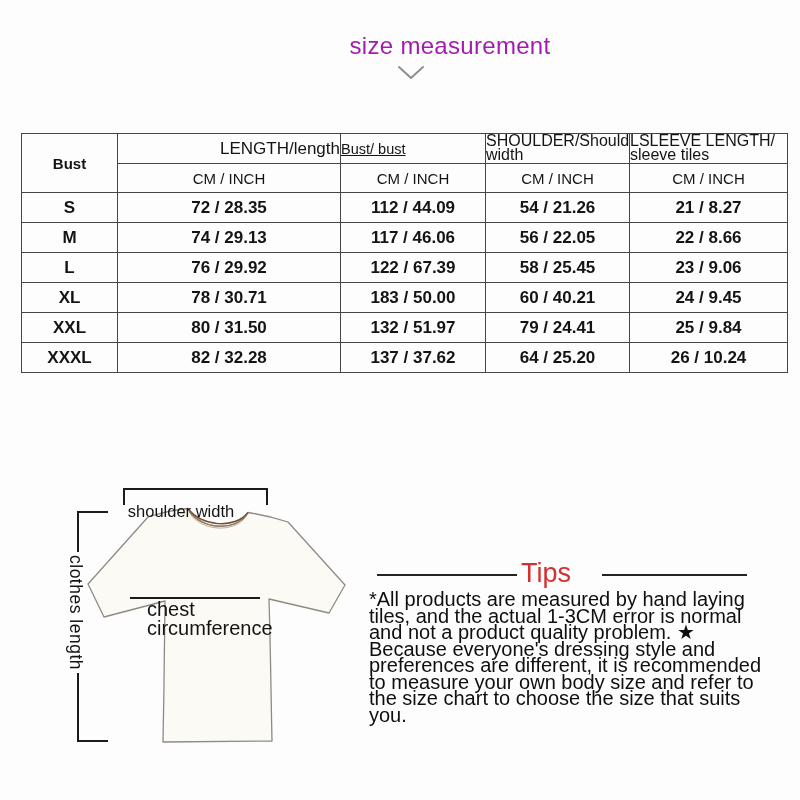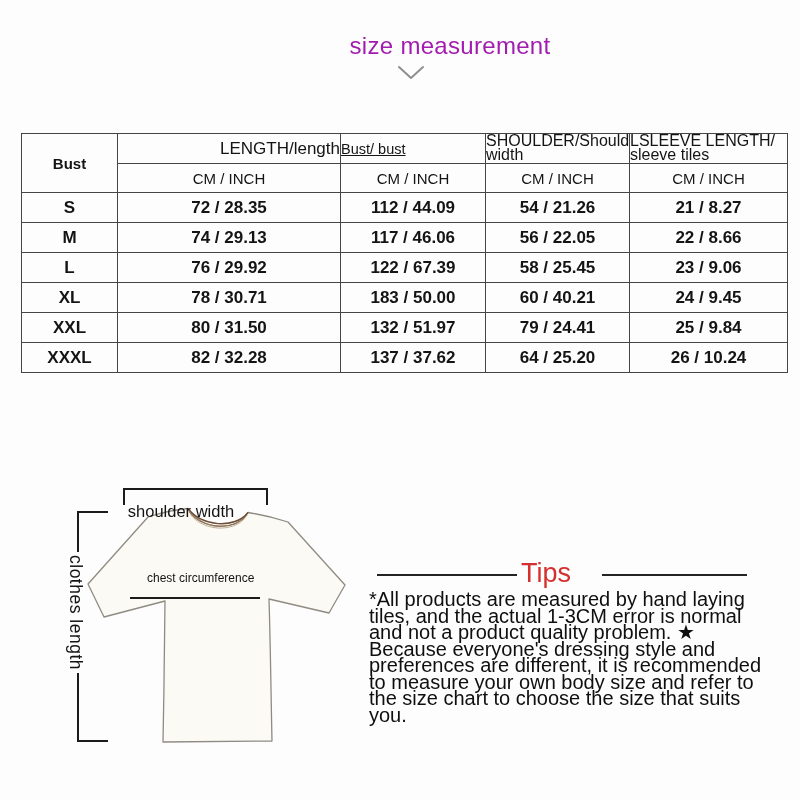--- a/index.html
+++ b/index.html
@@ -20,21 +20,21 @@
   .th-length { font-size:17px; font-weight:normal; text-align:right; }
   .th-bust { font-size:14.5px; font-weight:normal; text-align:left;text-decoration:underline; }
   .th-small { font-size:16px; font-weight:normal; text-align:left; vertical-align:top; line-height:14px; padding:2px 0 0 4px; }
   .th-unit { font-size:15px; font-weight:normal; text-align:center; }
   .size-table td { font-size:17px; font-weight:bold; text-align:center; }
 
   
   .ln { position:absolute; background:#1b1b1b; }
   .shoulder-label { position:absolute; left:181px; top:474px; transform:translateX(-50%); font-size:16.5px; white-space:nowrap;margin-top:28px; }
   .clothes-label { position:absolute; left:65px; top:552px; writing-mode:vertical-rl; font-size:17.5px; letter-spacing:0.5px; background:#fdfdfd; padding:3px 0; }
-  .chest-label { position:absolute; left:147px; top:569px; width:114px; font-size:12px; line-height:19px; }
+  .chest-label { position:absolute; left:147px; top:600px; width:114px; font-size:20px; line-height:19px; }
 
   .shirt-svg { position:absolute; left:75px; top:485px; width:280px; height:280px; }
 
   
   .tips-title { position:absolute; left:546px; top:558px; transform:translateX(-50%); font-size:27px; color:#d43030; }
   .tips-line-left  { position:absolute; left:377px; top:574px; width:140px; height:2px; background:#242424; }
   .tips-line-right { position:absolute; left:602px; top:574px; width:145px; height:2px; background:#242424; }
   .tips-body { position:absolute; left:369px; top:591px; width:398px; font-size:20px; line-height:16.5px; color:#0f0f0f; }
 </style>
 </head>

